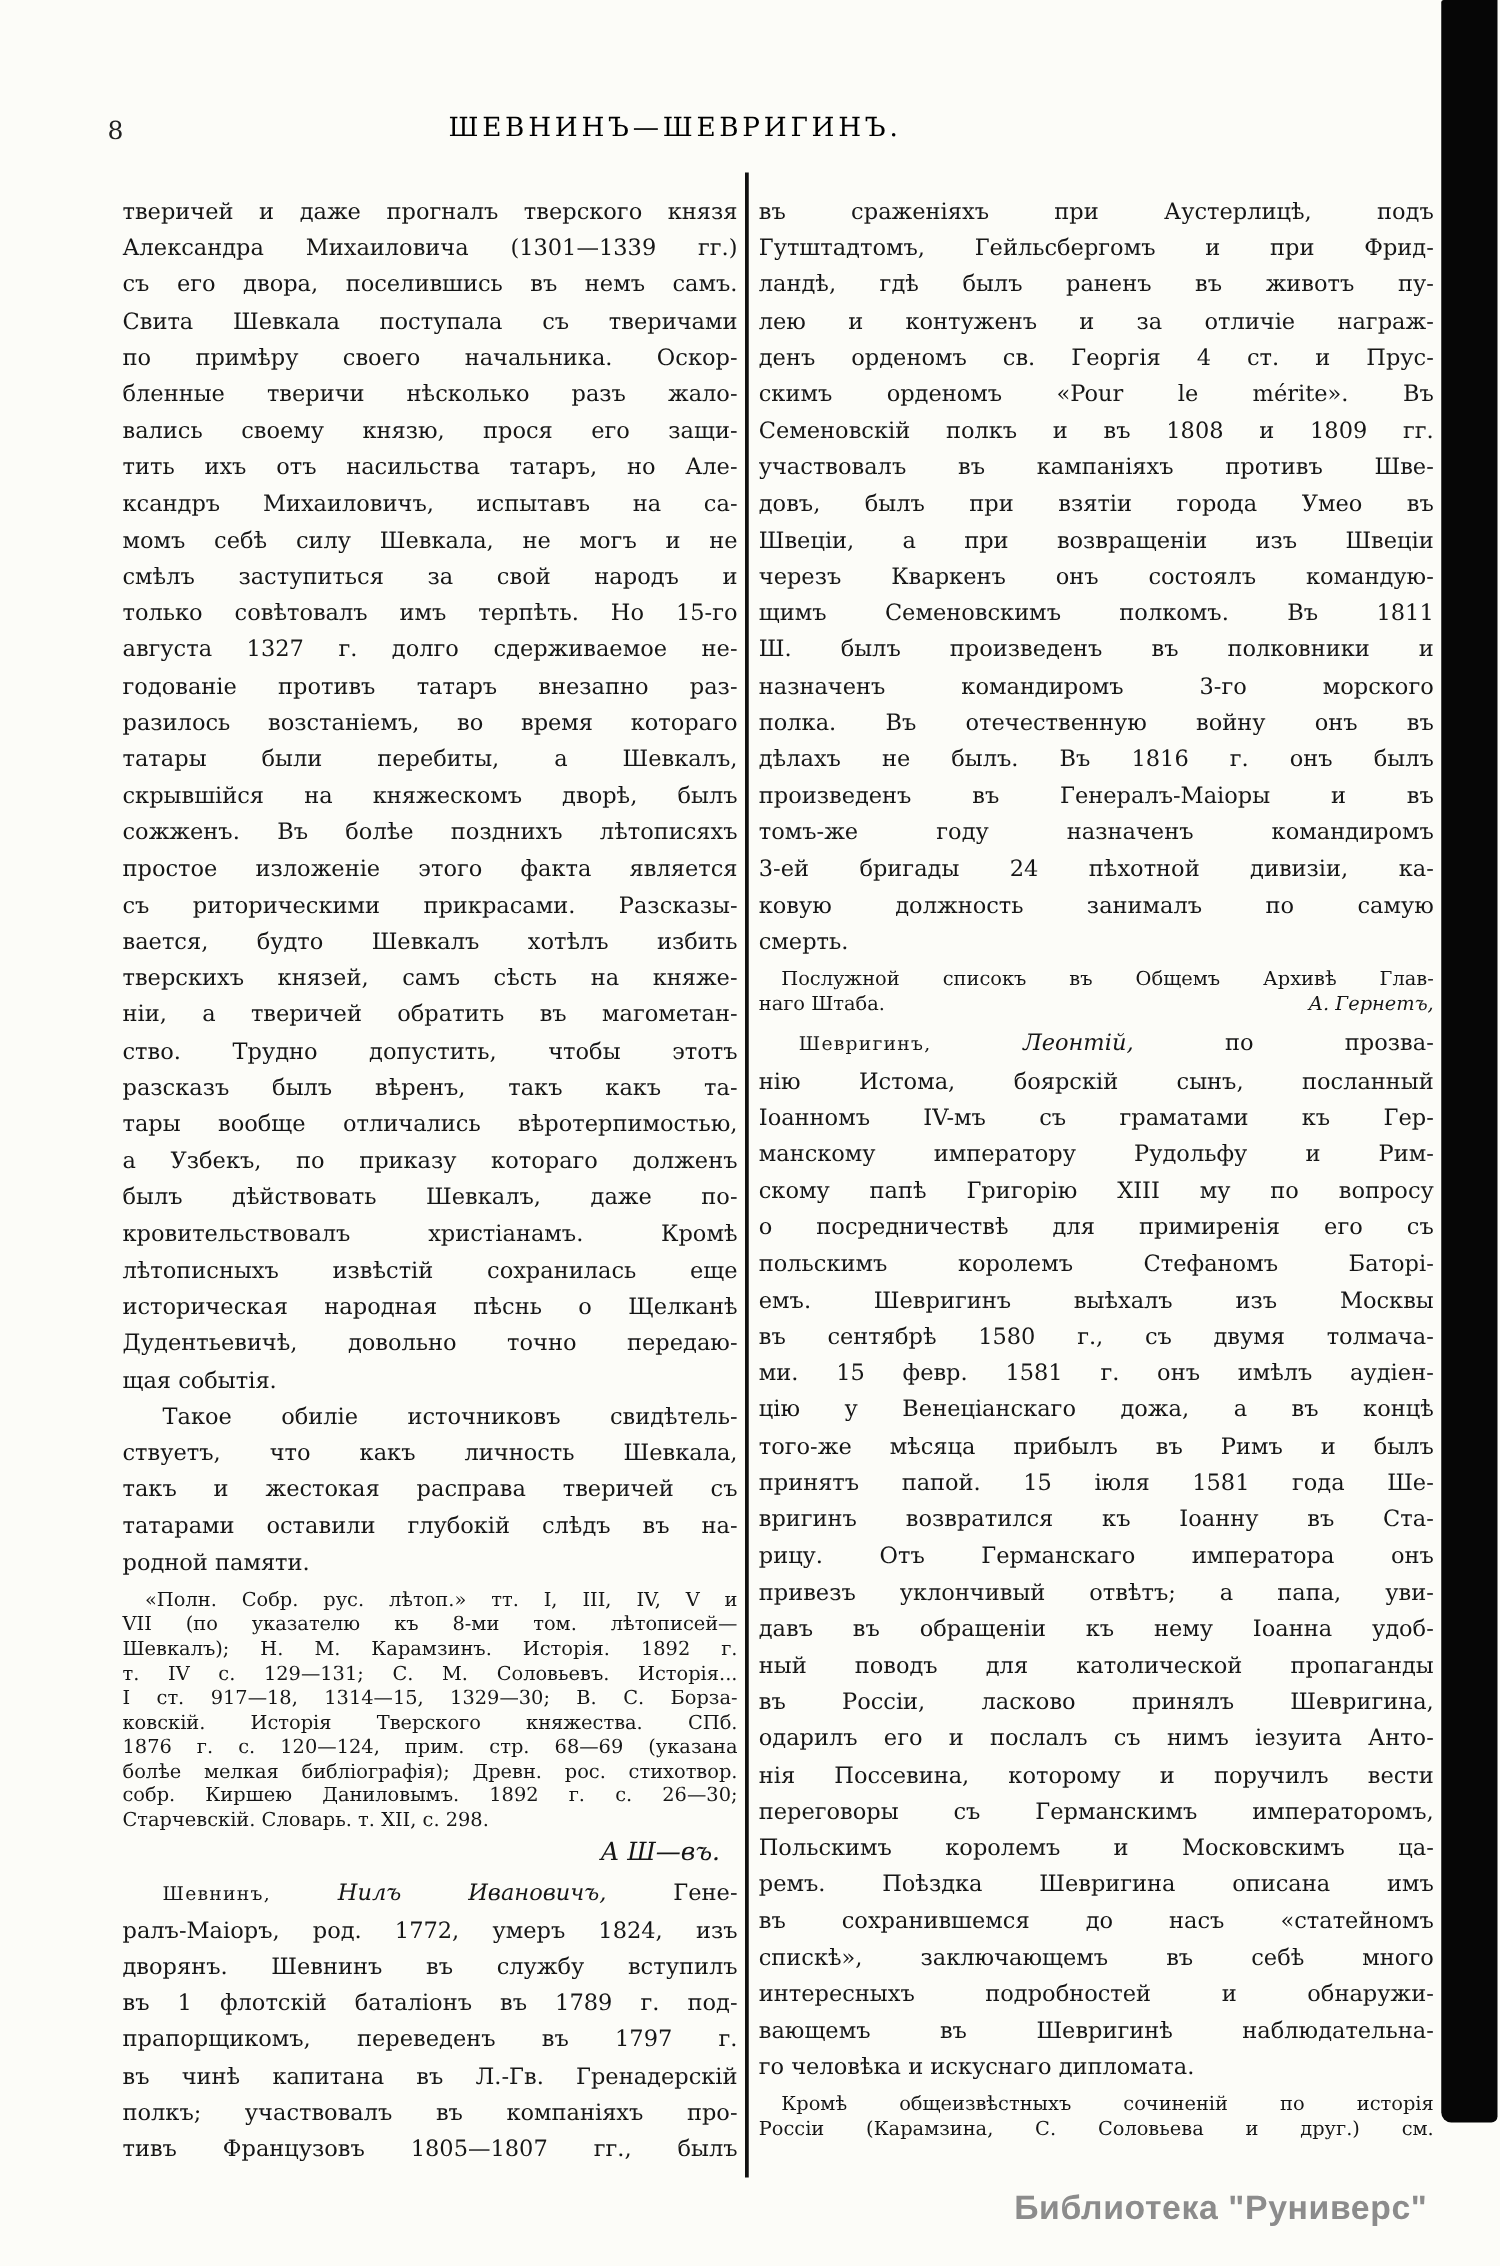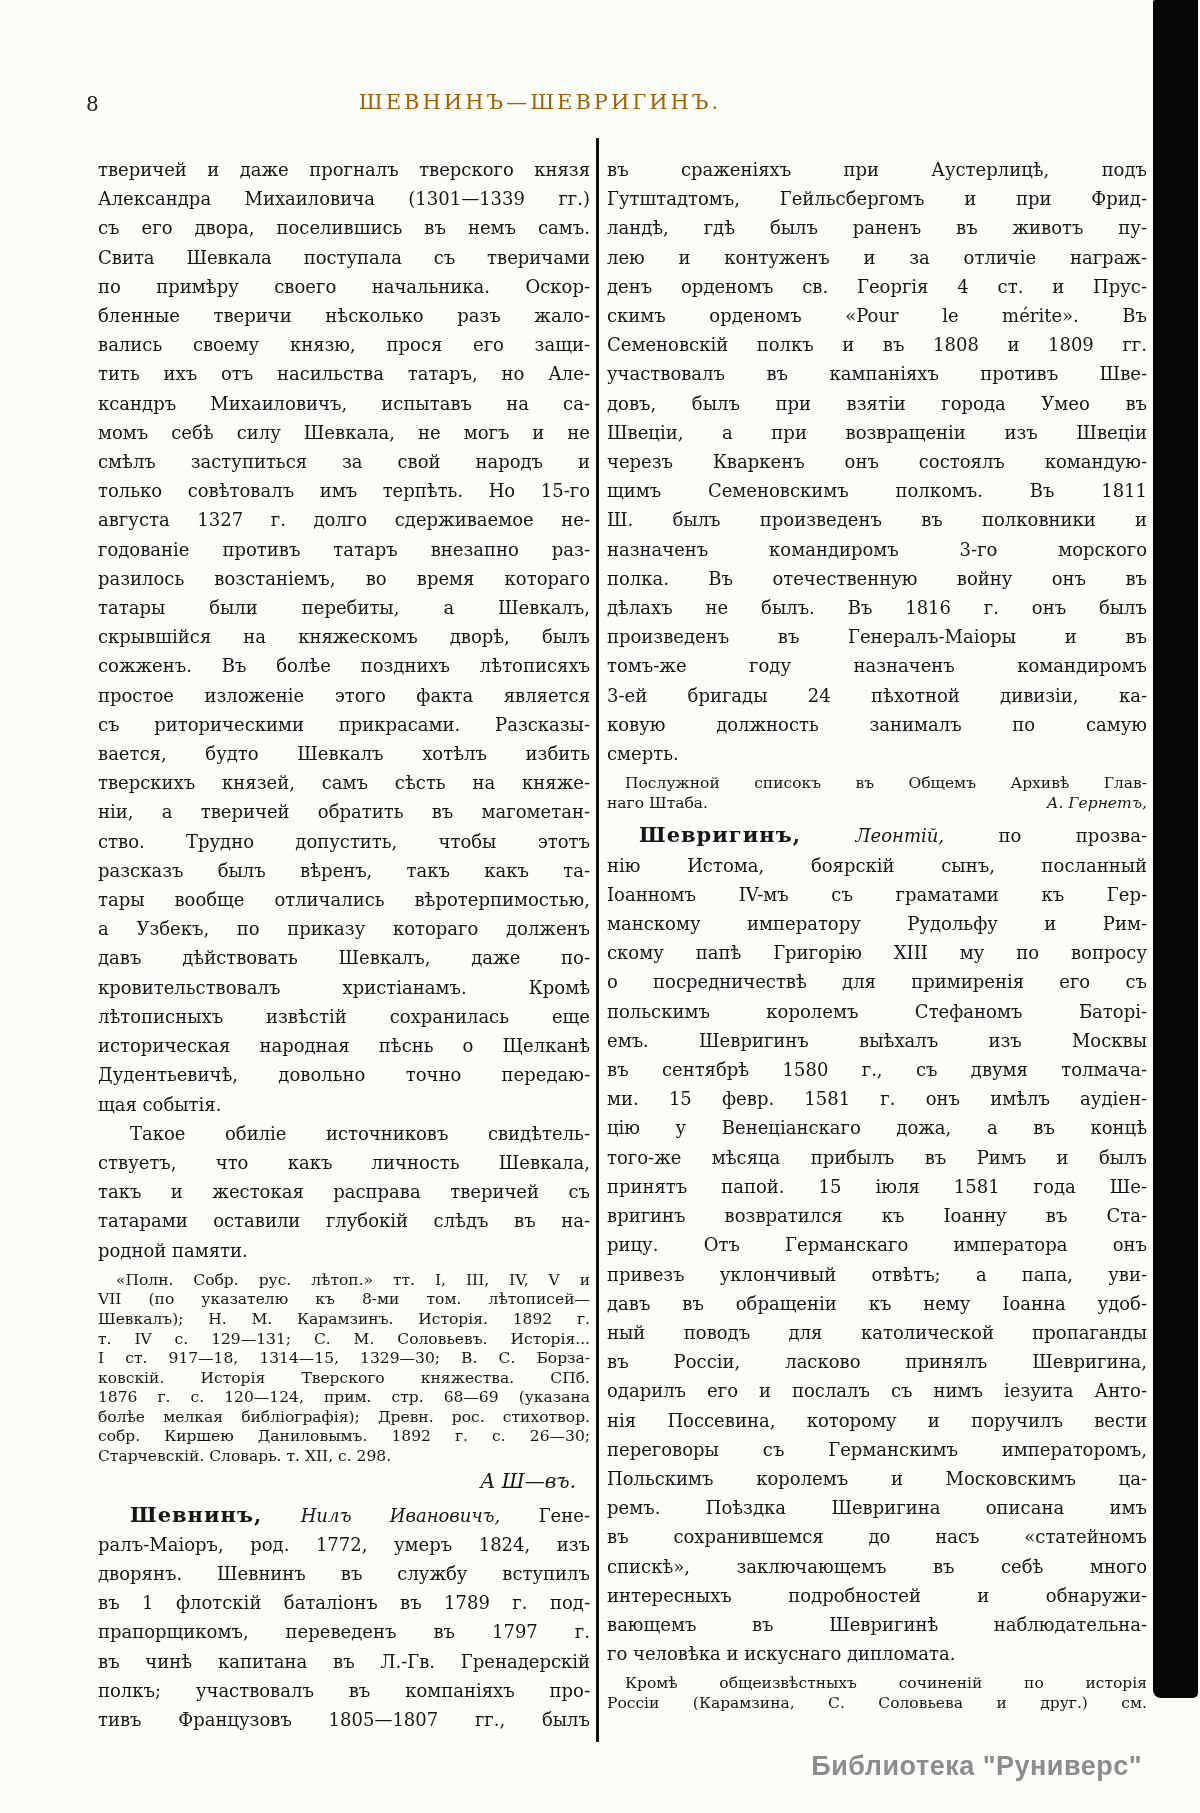--- a/index.html
+++ b/index.html
@@ -13,21 +13,21 @@
     color:#161616;
   }
   
   #page-number{
     position:absolute;left:86px;top:92px;
     font-size:20px;color:#222;
   }
   #running-title{
     position:absolute;left:540px;top:90px;
     transform:translateX(-50%);
-    font-size:21px;letter-spacing:3px;color:#a16207;
+    font-size:21px;letter-spacing:3px;color:#000000;
     white-space:nowrap;
   }
   
   .col{position:absolute;top:155px;}
   .col[data-col="left"]{left:98px;width:492px;}
   .col[data-col="right"]{left:607px;width:540px;}
   #column-divider{
     position:absolute;left:596px;top:138px;
     width:3px;height:1604px;background:#101010;
   }
@@ -44,21 +44,21 @@
     text-align-last:justify;
     min-height:1em;
   }
   .line.last{text-align-last:left;-moz-text-align-last:left;}
   .line.split{display:flex;justify-content:space-between;text-align-last:left;}
   .sigline{
     text-align:right;text-align-last:right;-moz-text-align-last:right;
     font-style:italic;font-size:20px;line-height:24px;
     padding-right:14px;margin-top:2px;
   }
-  .hw{font-weight:bold;font-size:21px;letter-spacing:1px;}
+  .hw{font-weight:normal;font-size:15px;letter-spacing:1px;}
   .it{font-style:italic;margin-top:16px;}
   .sigseg{font-style:italic;}
   
   #scan-border{
     position:absolute;left:1153px;top:0;
     width:45px;height:1698px;background:#060606;
     border-radius:2px 0 5px 8px;
   }
   #watermark{
     position:absolute;right:58px;top:1751px;
@@ -96,21 +96,21 @@
         <div class="line">сожженъ. Въ болѣе позднихъ лѣтописяхъ</div>
         <div class="line">простое изложеніе этого факта является</div>
         <div class="line">съ риторическими прикрасами. Разсказы-</div>
         <div class="line">вается, будто Шевкалъ хотѣлъ избить</div>
         <div class="line">тверскихъ князей, самъ сѣсть на княже-</div>
         <div class="line">ніи, а тверичей обратить въ магометан-</div>
         <div class="line">ство. Трудно допустить, чтобы этотъ</div>
         <div class="line">разсказъ былъ вѣренъ, такъ какъ та-</div>
         <div class="line">тары вообще отличались вѣротерпимостью,</div>
         <div class="line">а Узбекъ, по приказу котораго долженъ</div>
-        <div class="line">давъ дѣйствовать Шевкалъ, даже по-</div>
+        <div class="line">былъ дѣйствовать Шевкалъ, даже по-</div>
         <div class="line">кровительствовалъ христіанамъ. Кромѣ</div>
         <div class="line">лѣтописныхъ извѣстій сохранилась еще</div>
         <div class="line">историческая народная пѣснь о Щелканѣ</div>
         <div class="line">Дудентьевичѣ, довольно точно передаю-</div>
         <div class="line last">щая событія.</div>
       </div>
       <div class="block body indent">
         <div class="line">Такое обиліе источниковъ свидѣтель-</div>
         <div class="line">ствуетъ, что какъ личность Шевкала,</div>
         <div class="line">такъ и жестокая расправа тверичей съ</div>

